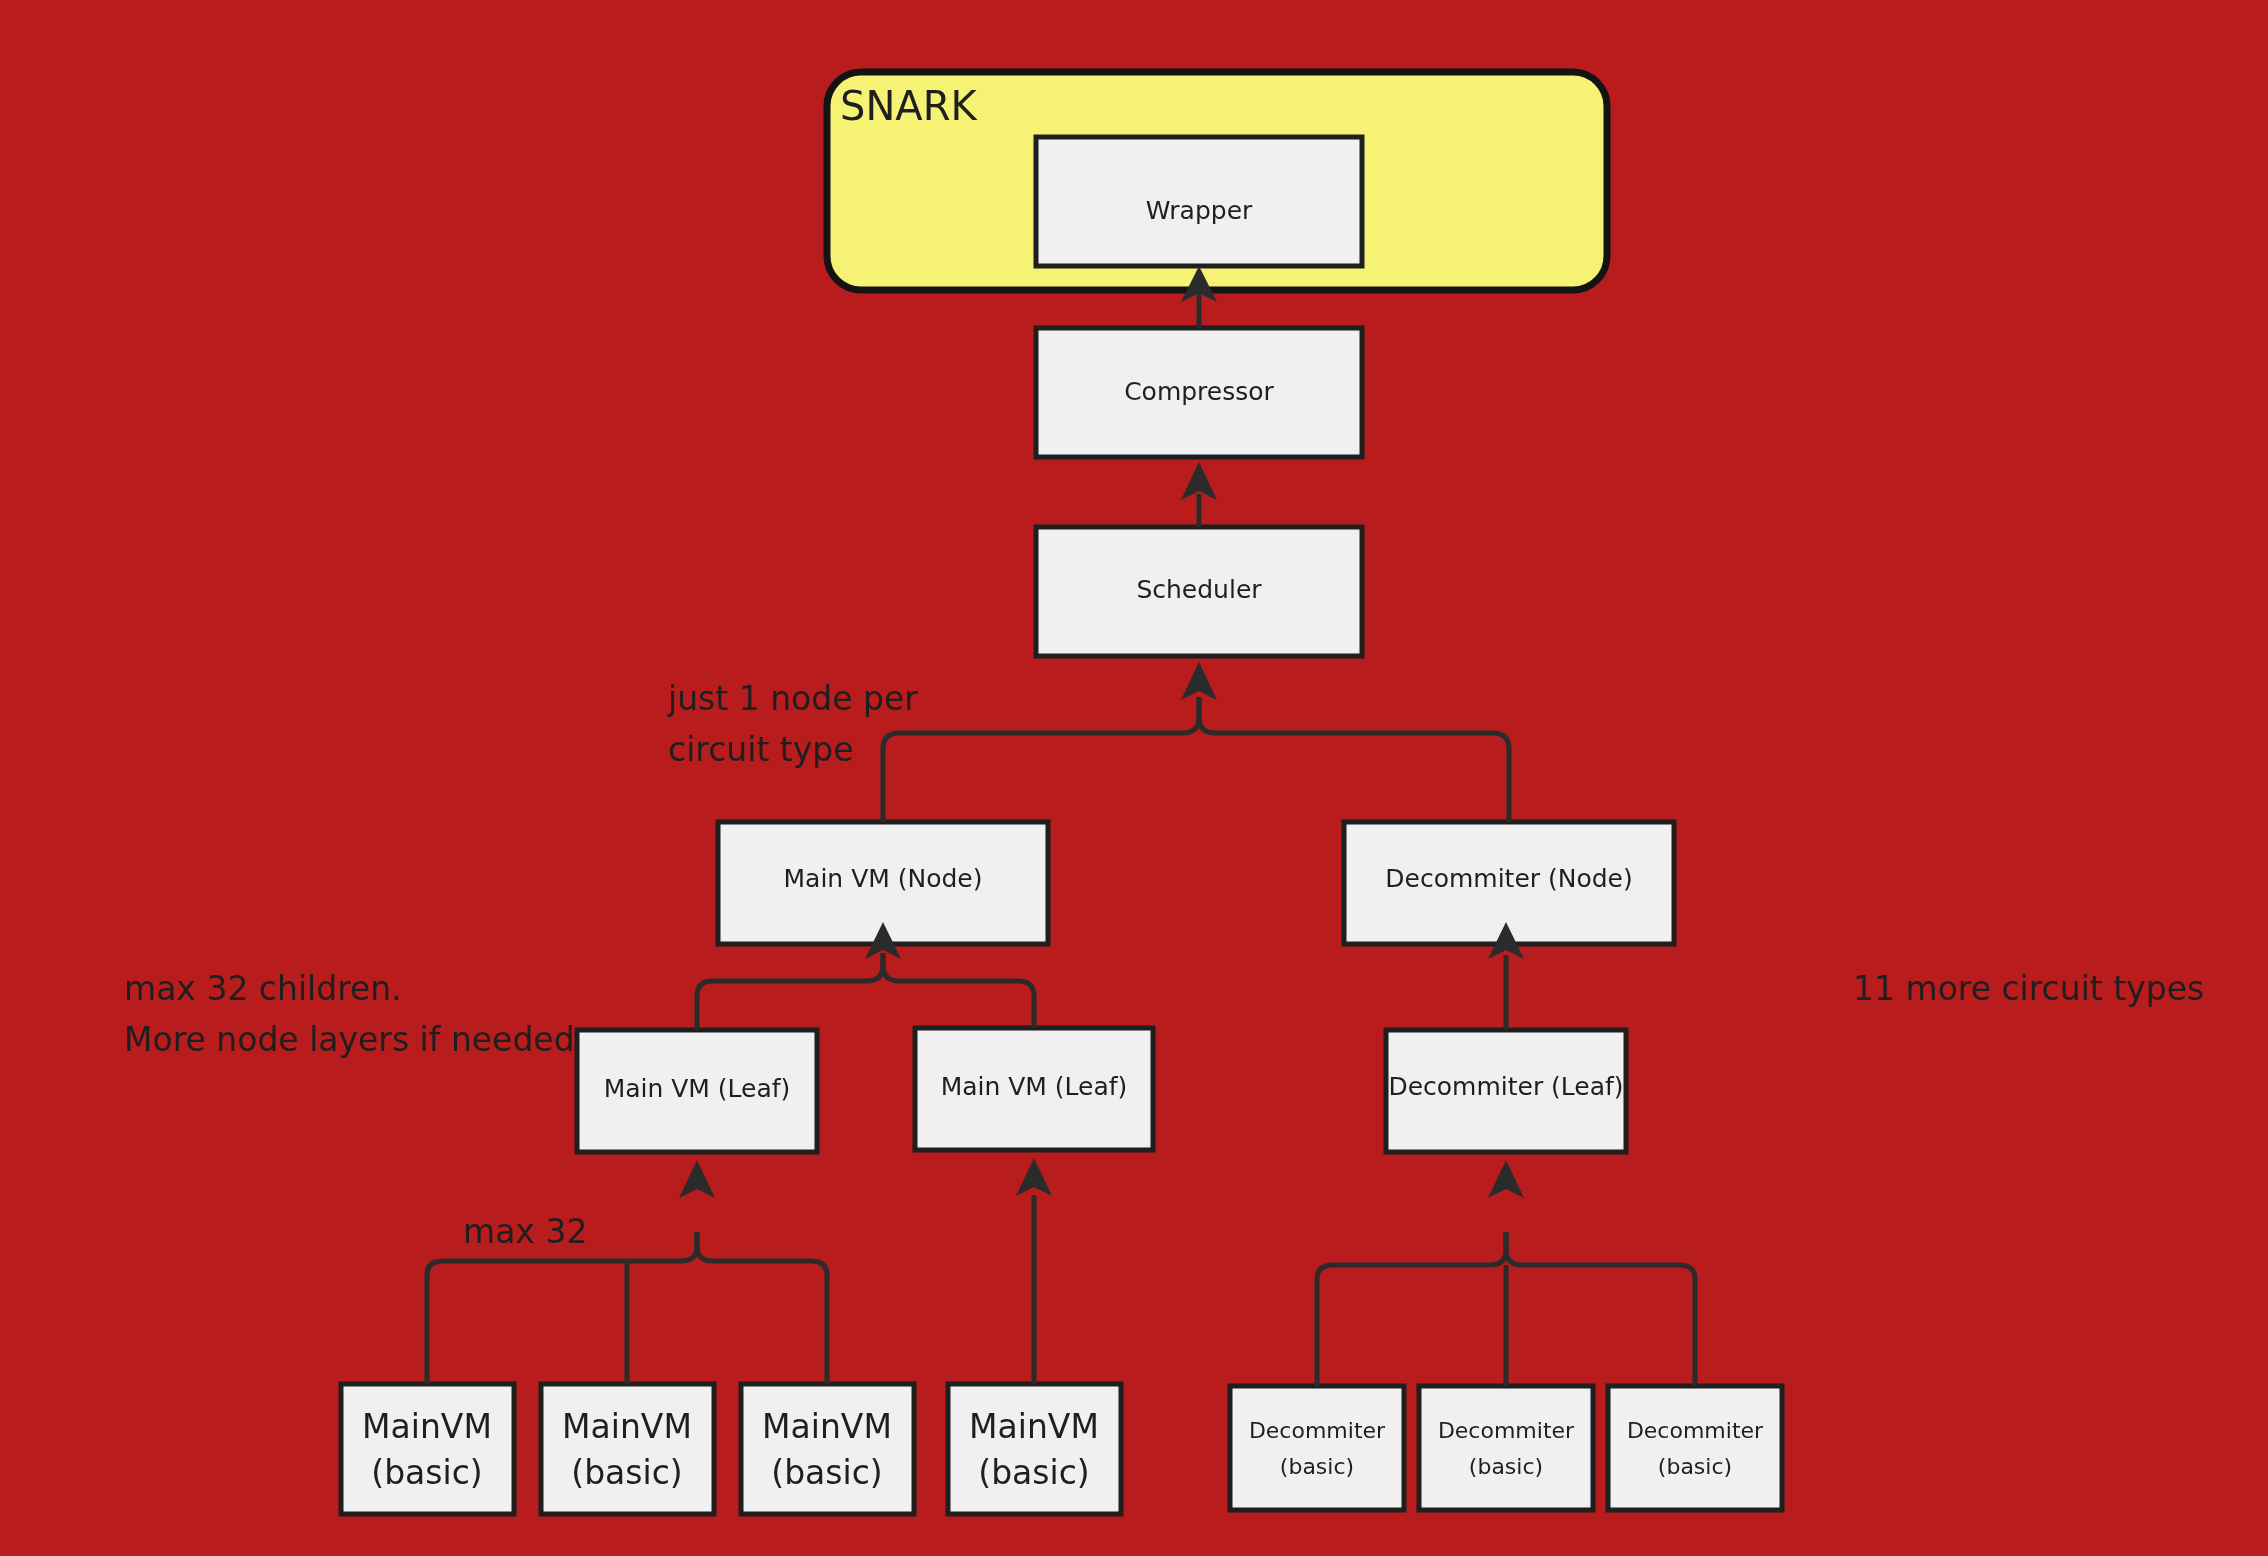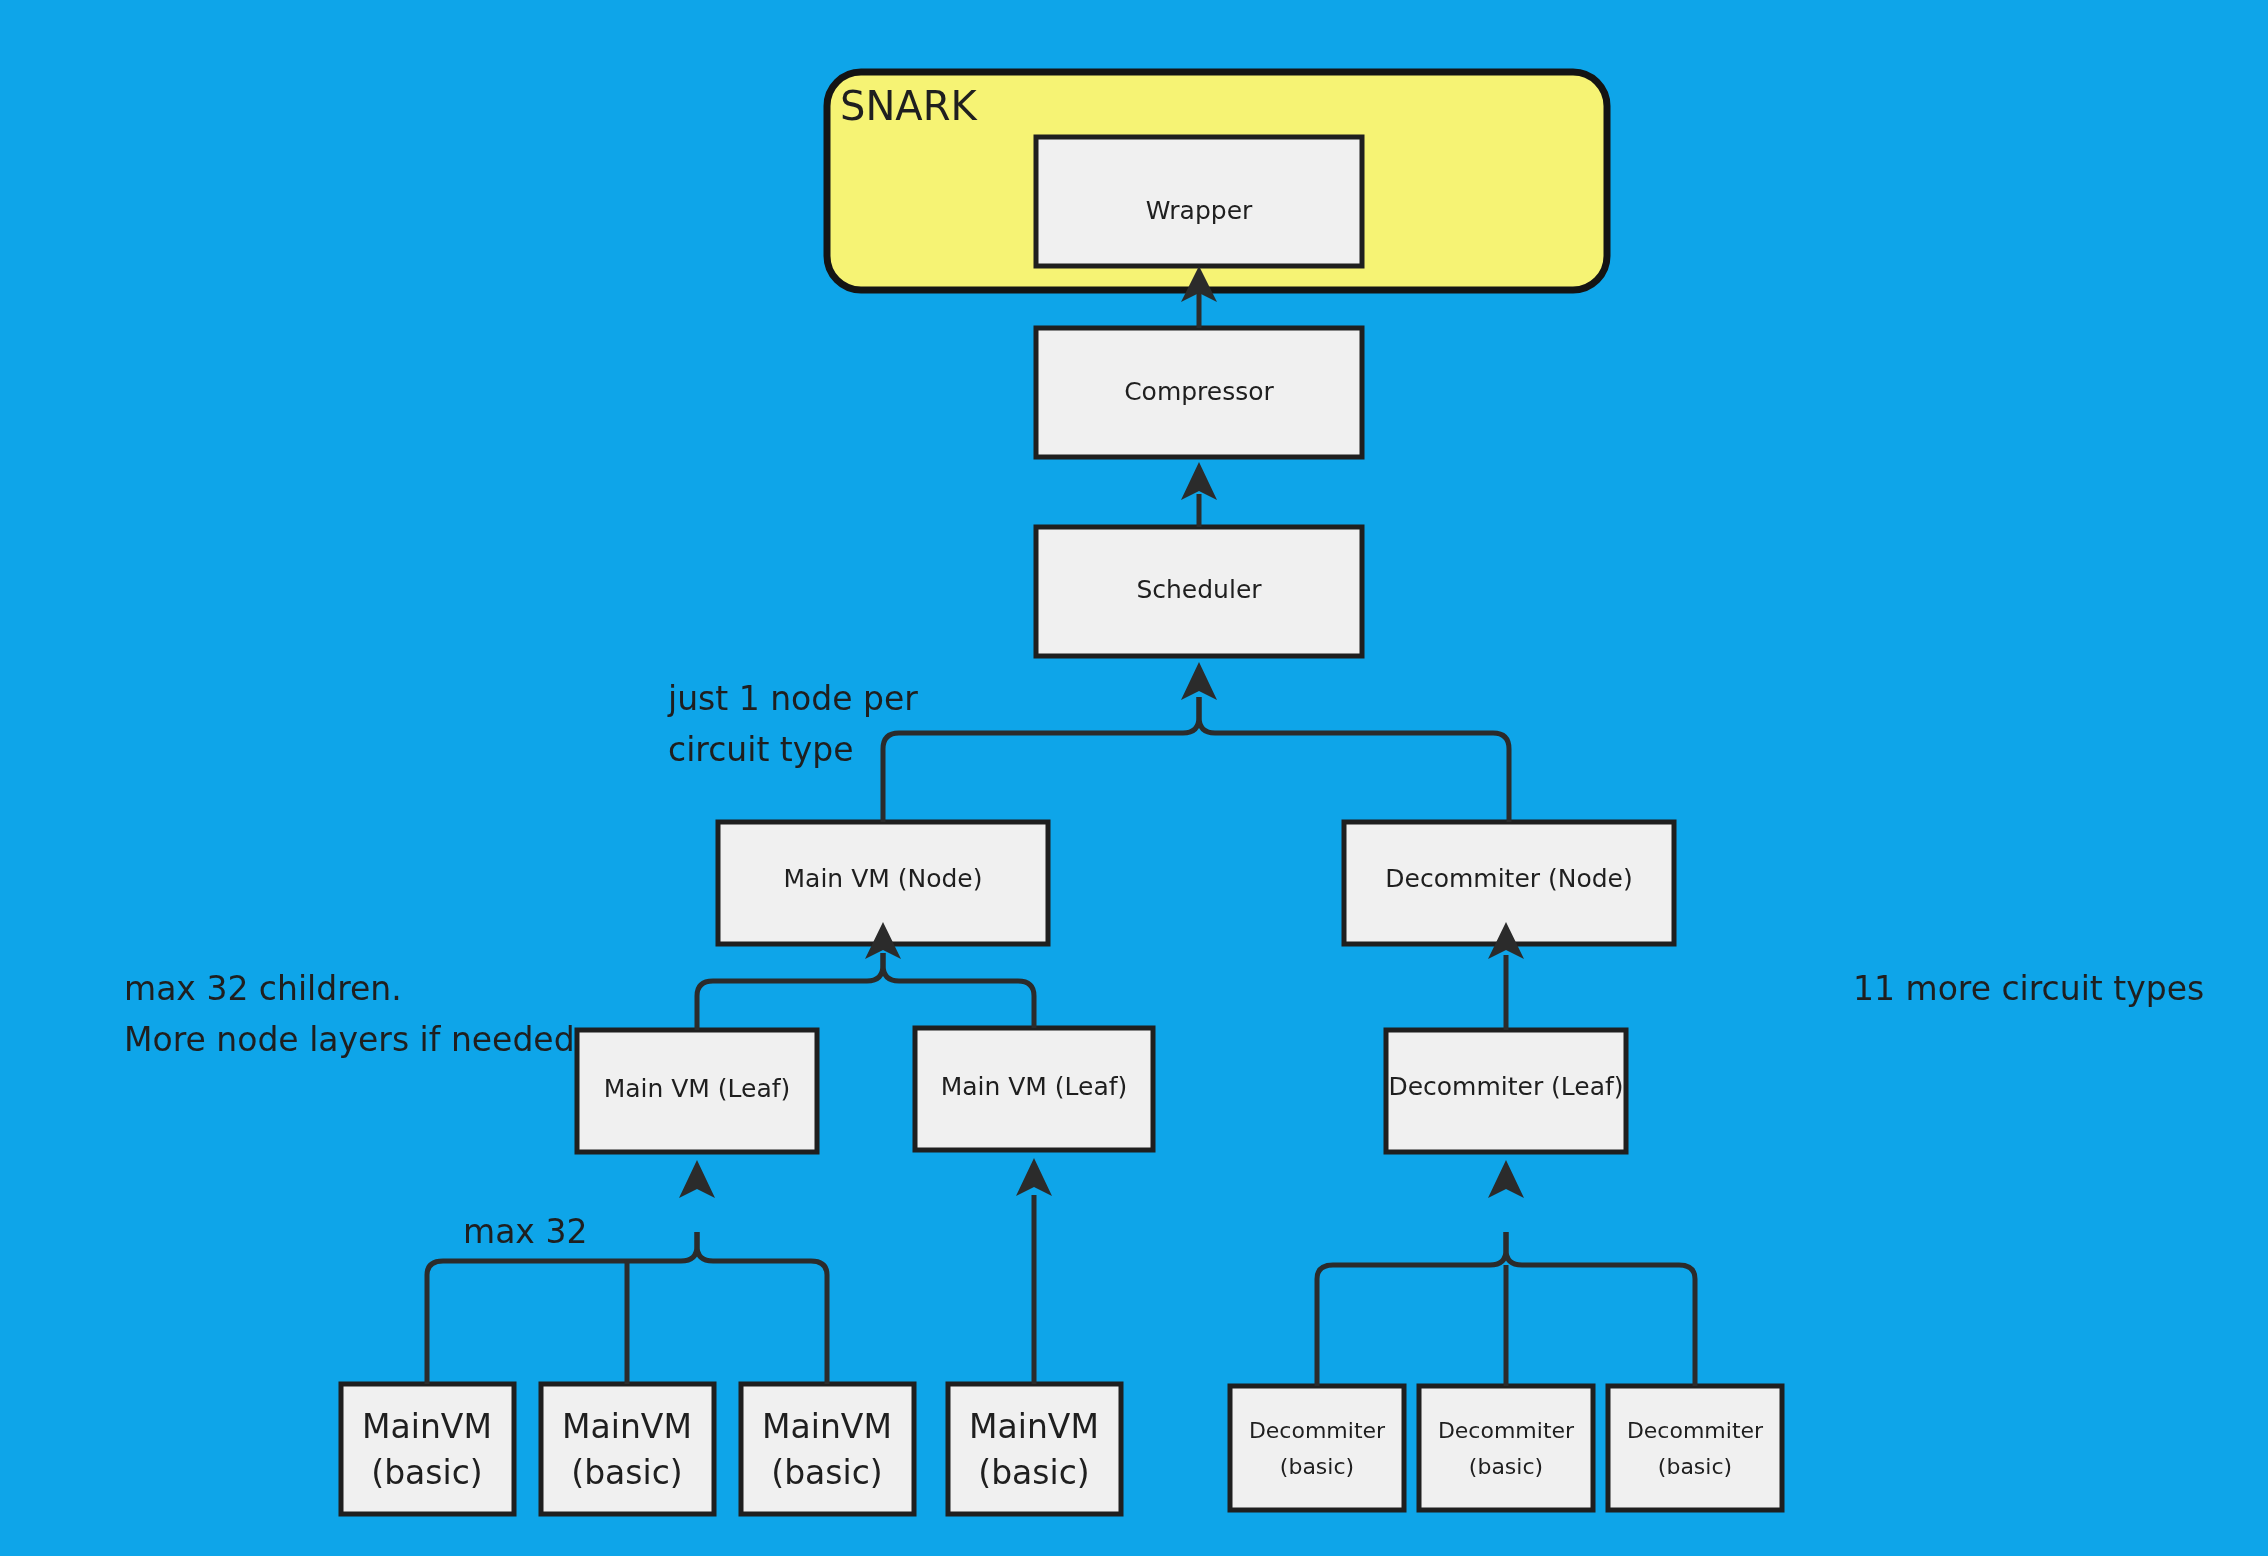--- a/index.html
+++ b/index.html
@@ -10,21 +10,21 @@
   body {
     width: 2268px;
     height: 1556px;
     overflow: hidden;
     font-family: "DejaVu Sans", "Liberation Sans", sans-serif;
   }
   #diagram-root {
     position: relative;
     width: 2268px;
     height: 1556px;
-    background: #0ea5e9;
+    background: #b91c1c;
   }
   svg.diagram {
     position: absolute;
     top: 0; left: 0;
     width: 2268px;
     height: 1556px;
     display: block;
   }
   .node-rect {
     fill: #f0f0f0;

